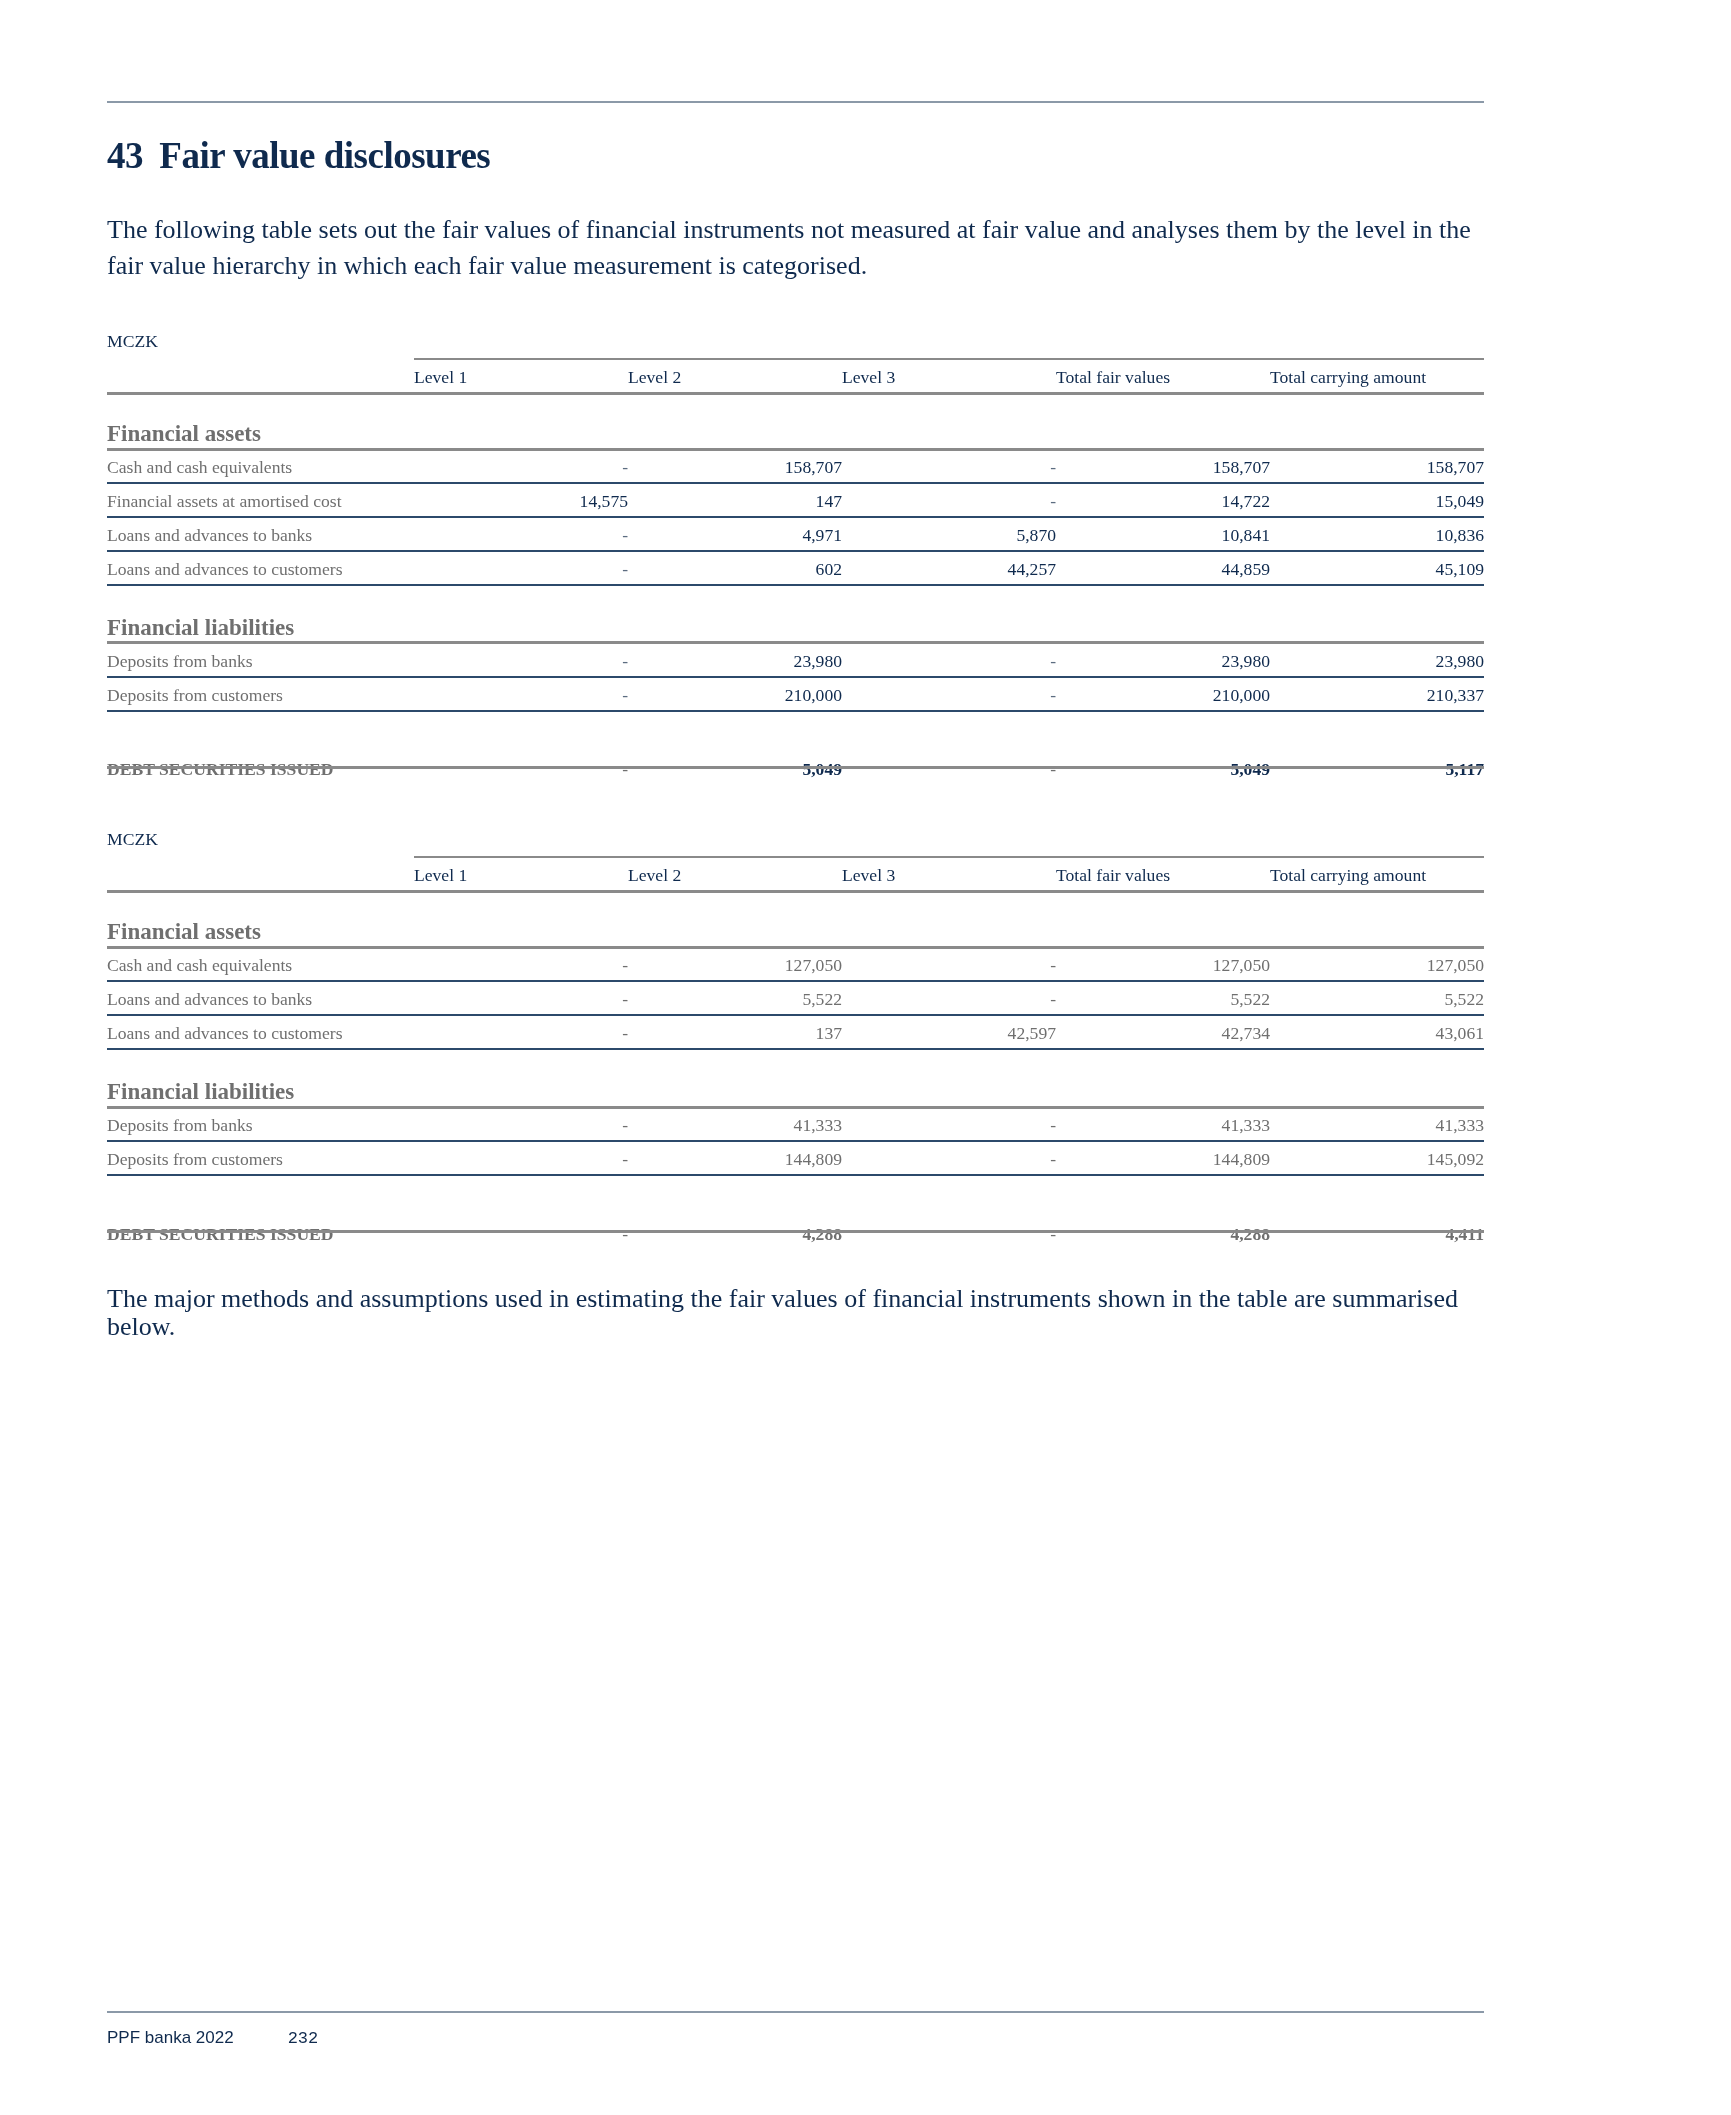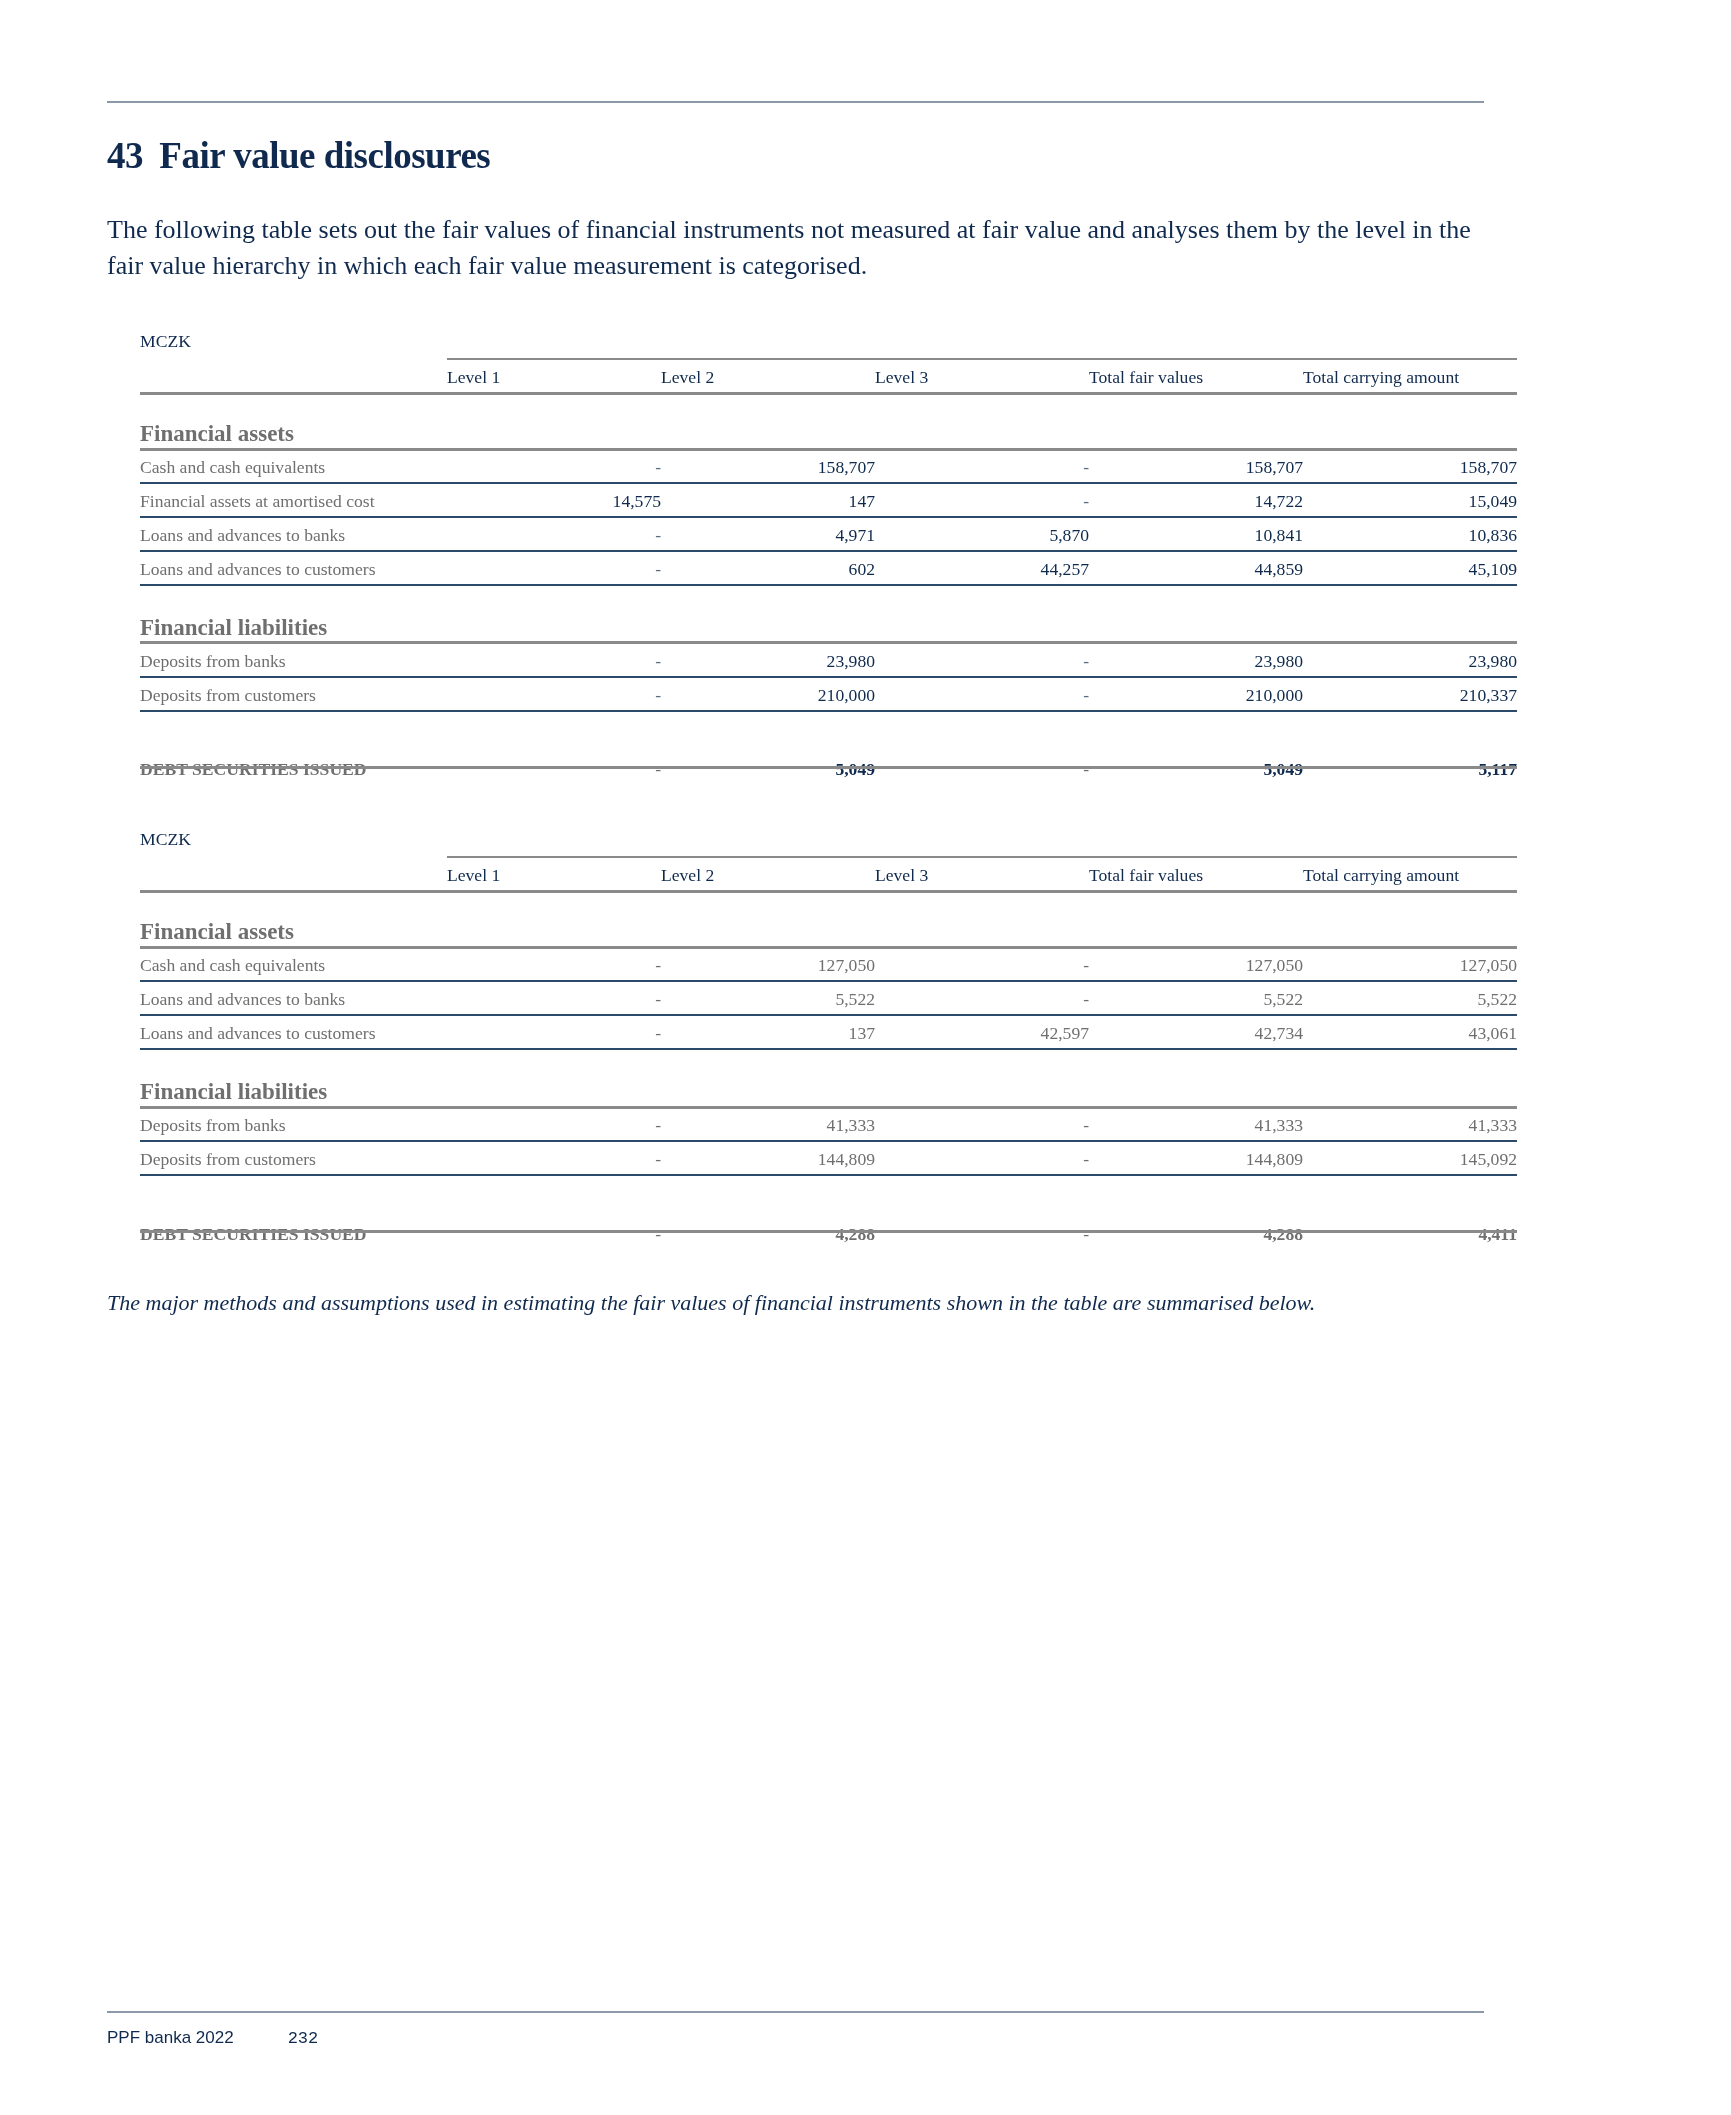--- a/index.html
+++ b/index.html
@@ -18,25 +18,25 @@
   }
   .title .num { margin-right: 16.3px; }
   .intro {
     position: absolute; left: 0; top: 212px; width: 1393px; margin: 0;
     font-family: "Liberation Serif", "DejaVu Serif", serif;
     font-size: 26px; line-height: 36px; color: #0f2a4e;
   }
   .outro {
     position: absolute; left: 0; top: 1285px; width: 1393px; margin: 0;
     font-family: "Liberation Serif", "DejaVu Serif", serif;
-    font-size: 22px; line-height: 36px; color: #0f2a4e; font-style: italic;
+    font-size: 26px; line-height: 28px; color: #0f2a4e;
   }
 
   
-  .fv-table { position: absolute; left: 0; width: 1377px; font-family: "Liberation Serif", "DejaVu Serif", serif; margin-left: 33px; }
+  .fv-table { position: absolute; left: 0; width: 1377px; font-family: "Liberation Serif", "DejaVu Serif", serif; }
   .t1 { top: 329px; }
   .t2 { top: 827px; }
   .row { position: relative; height: 34px; display: flex; align-items: center; }
   .row .label { width: 307px; font-size: 17.6px; color: #6f6f6f; white-space: nowrap; }
   .row .cell { width: 214px; text-align: right; font-size: 17.6px; white-space: nowrap; }
   .t1 .row .cell { color: #0f2a4e; }
   .t2 .row .cell { color: #6f6f6f; }
   .row .cell.dash { color: #6f6f6f; }
   .t1 .row .cell.dash { color: #5c6c80; }
 

